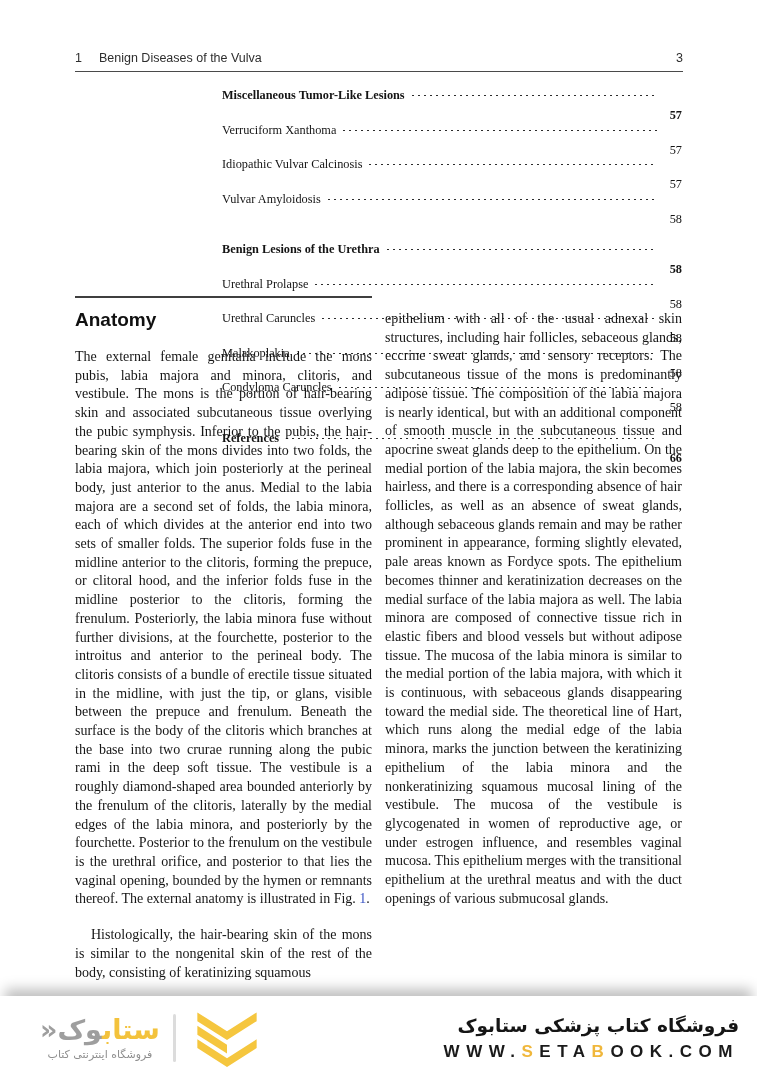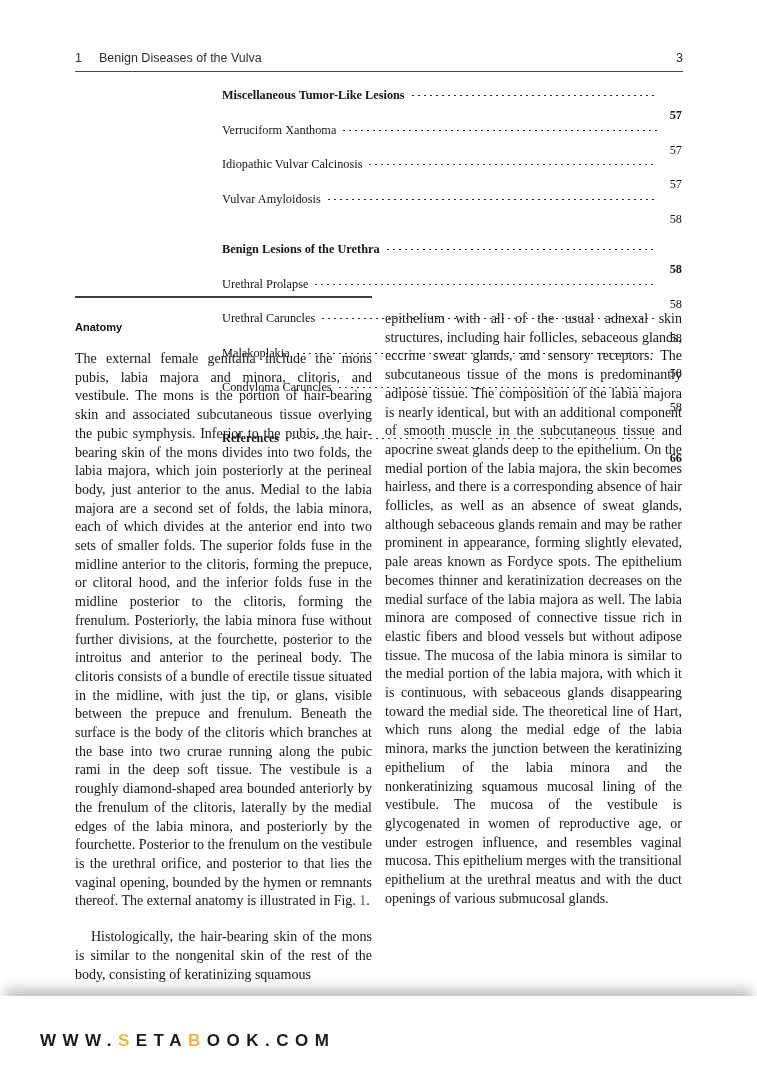--- a/index.html
+++ b/index.html
@@ -45,22 +45,22 @@
 
   
   .columns {
     position: absolute; top: 296px; left: 75px;
     width: 607px; display: flex; gap: 13px;
   }
   .col { width: 297px; }
   .sect-rule { border-top: 2px solid #3f3f3f; }
   .sect-heading {
     font-family: "Liberation Sans", sans-serif;
-    font-weight: bold; font-size: 11px; color: #101010;
-    margin-top: 23px;
+    font-weight: bold; font-size: 19px; color: #101010;
+    margin-top: 11px;
   }
   .body-text {
     font-size: 14px; line-height: 18.7px;
     text-align: justify; color: #151515;
   }
   .col-left .body-text { margin-top: 17px; }
   .col-right .body-text { margin-top: 14px; }
   .para-indent { text-indent: 16px; }
   .fig-link { color: #3b54c4; text-decoration: none; }
 
@@ -178,18 +178,31 @@
       <div class="sect-heading">Anatomy</div>
       <div class="body-text"><span>The external female genitalia include the mons pubis, labia majora and minora, clitoris, and vestibule. The mons is the portion of hair-bearing skin and associated subcutaneous tissue overlying the pubic symphysis. Inferior to the pubis, the hair-bearing skin of the mons divides into two folds, the labia majora, which join posteriorly at the perineal body, just anterior to the anus. Medial to the labia majora are a second set of folds, the labia minora, each of which divides at the anterior end into two sets of smaller folds. The superior folds fuse in the midline anterior to the clitoris, forming the prepuce, or clitoral hood, and the inferior folds fuse in the midline posterior to the clitoris, forming the frenulum. Posteriorly, the labia minora fuse without further divisions, at the fourchette, posterior to the introitus and anterior to the perineal body. The clitoris consists of a bundle of erectile tissue situated in the midline, with just the tip, or glans, visible between the prepuce and frenulum. Beneath the surface is the body of the clitoris which branches at the base into two crurae running along the pubic rami in the deep soft tissue. The vestibule is a roughly diamond-shaped area bounded anteriorly by the frenulum of the clitoris, laterally by the medial edges of the labia minora, and posteriorly by the fourchette. Posterior to the frenulum on the vestibule is the urethral orifice, and posterior to that lies the vaginal opening, bounded by the hymen or remnants thereof. The external anatomy is illustrated in Fig. </span><a href="#" class="fig-link">1</a><span>.</span></div>
       <div class="body-text para-indent">Histologically, the hair-bearing skin of the mons is similar to the nongenital skin of the rest of the body, consisting of keratinizing squamous</div>
     </div>
     <div class="col col-right">
       <div class="body-text">epithelium with all of the usual adnexal skin structures, including hair follicles, sebaceous glands, eccrine sweat glands, and sensory receptors. The subcutaneous tissue of the mons is predominantly adipose tissue. The composition of the labia majora is nearly identical, but with an additional component of smooth muscle in the subcutaneous tissue and apocrine sweat glands deep to the epithelium. On the medial portion of the labia majora, the skin becomes hairless, and there is a corresponding absence of hair follicles, as well as an absence of sweat glands, although sebaceous glands remain and may be rather prominent in appearance, forming slightly elevated, pale areas known as Fordyce spots. The epithelium becomes thinner and keratinization decreases on the medial surface of the labia majora as well. The labia minora are composed of connective tissue rich in elastic fibers and blood vessels but without adipose tissue. The mucosa of the labia minora is similar to the medial portion of the labia majora, with which it is continuous, with sebaceous glands disappearing toward the medial side. The theoretical line of Hart, which runs along the medial edge of the labia minora, marks the junction between the keratinizing epithelium of the labia minora and the nonkeratinizing squamous mucosal lining of the vestibule. The mucosa of the vestibule is glycogenated in women of reproductive age, or under estrogen influence, and resembles vaginal mucosa. This epithelium merges with the transitional epithelium at the urethral meatus and with the duct openings of various submucosal glands.</div>
     </div>
   </div>
 
   <div class="footer">
+    <div class="logo-group">
+      <div class="brand-block">
+        <div class="brand-word"><span class="brand-yellow">ستاب</span><span class="brand-gray">وک</span><span class="brand-mark">«</span></div>
+        <div class="brand-tagline">فروشگاه اینترنتی کتاب</div>
+      </div>
+      <div class="logo-divider"></div>
+      <svg class="emblem" width="76" height="62" viewBox="0 0 100 92">
+        <polygon points="6,8 50,36 94,8 94,21 50,49 6,21" fill="#f5c63e"></polygon>
+        <polygon points="6,28 50,56 50,69 6,41" fill="#f5c63e"></polygon>
+        <polygon points="6,48 50,76 94,48 94,61 50,89 6,61" fill="#f5c63e"></polygon>
+      </svg>
+    </div>
     <div class="store-block">
+      <div class="store-title">فروشگاه کتاب پزشکی ستابوک</div>
       <a href="#" class="store-url"><span>WWW.</span><span class="url-accent">S</span><span>ETA</span><span class="url-accent">B</span><span>OOK.COM</span></a>
     </div>
   </div>
 
 </div>
 
 </body></html>

